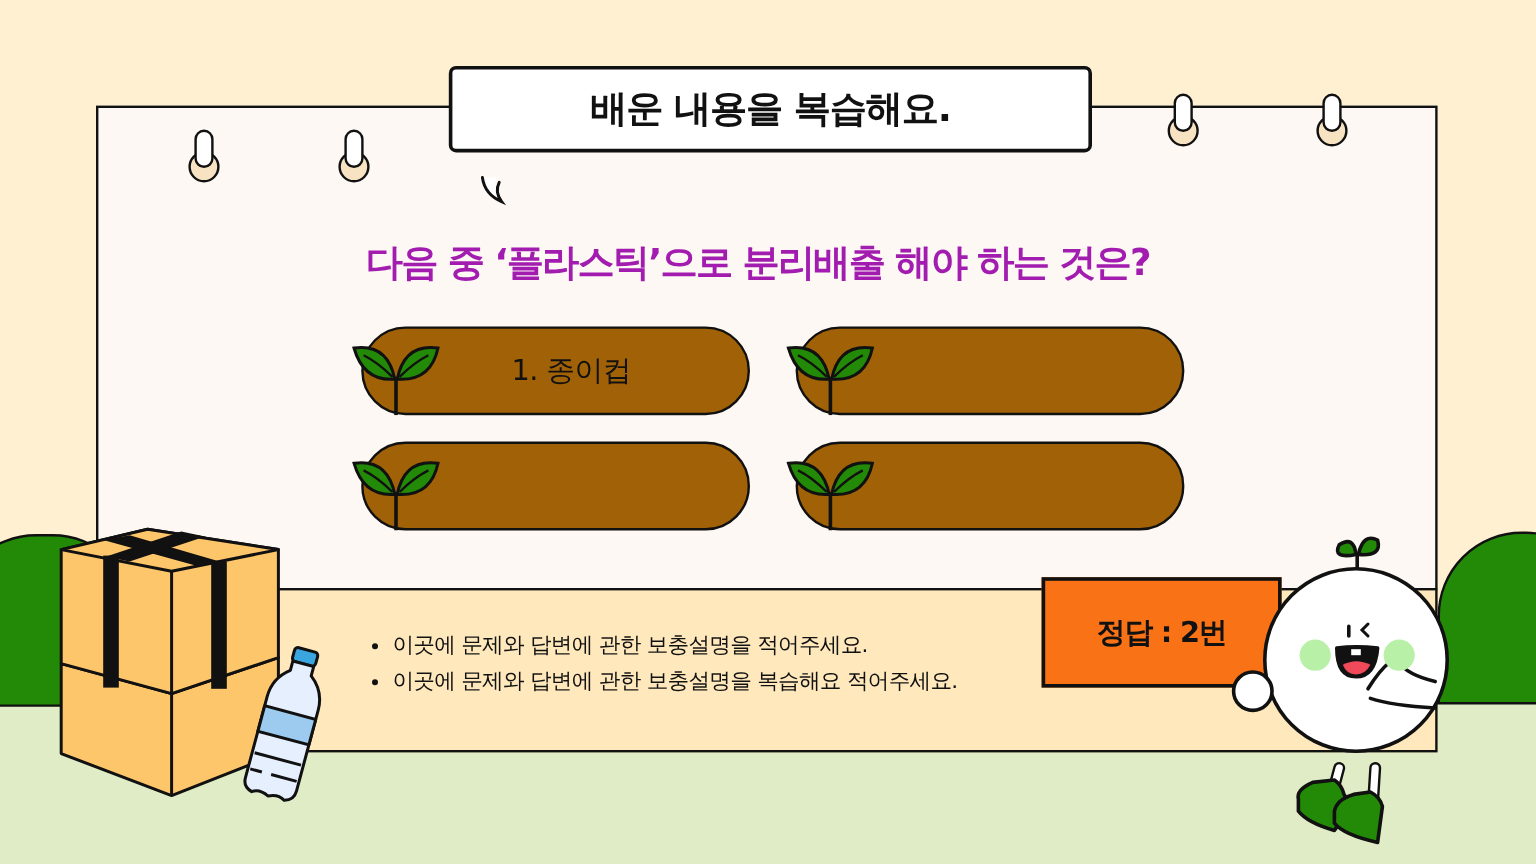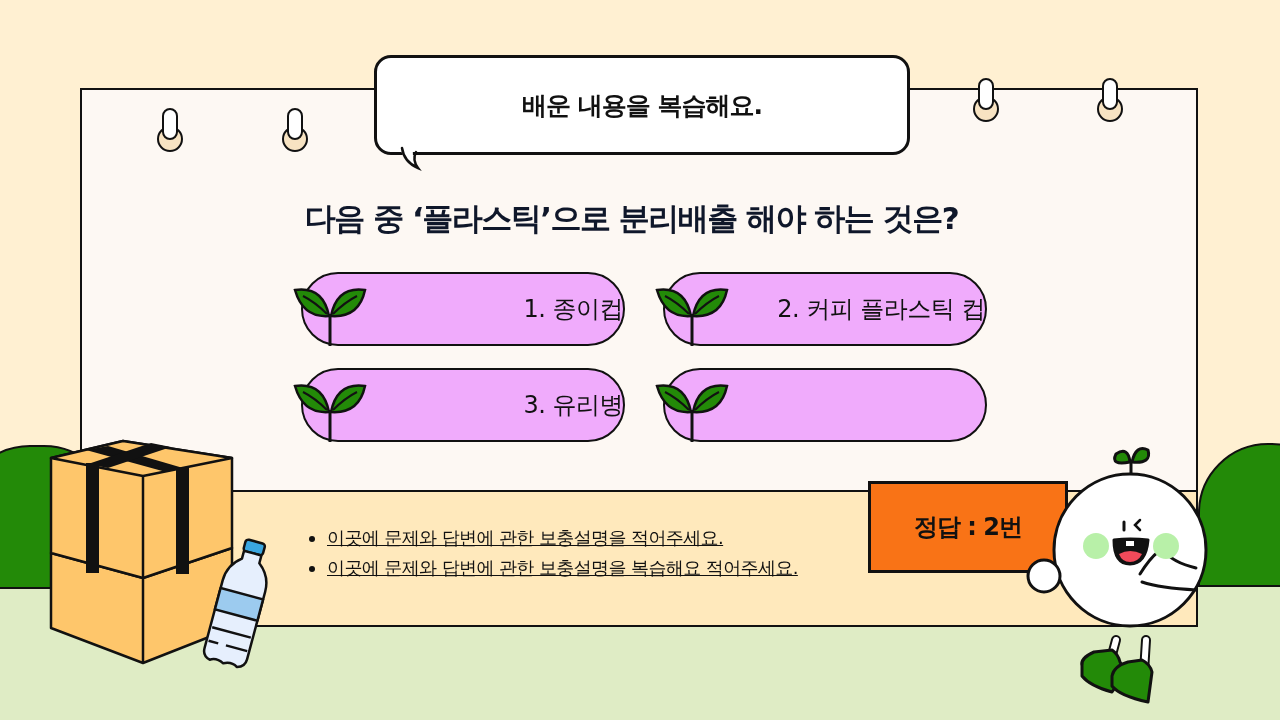--- a/index.html
+++ b/index.html
@@ -20,42 +20,42 @@
   .info-panel {
     position: absolute; left: 80px; top: 490px; width: 1118px; height: 137px;
     background: #ffe9bc; border: 2.5px solid #111; box-sizing: border-box;
   }
 
   .ring { position: absolute; width: 22px; height: 44px; }
   .ring .hole { position: absolute; left: -4px; top: 18px; width: 26px; height: 26px; border-radius: 50%; background: #f7e3c2; border: 2.5px solid #111; box-sizing: border-box; }
   .ring .loop { position: absolute; left: 1px; top: 0; width: 16px; height: 32px; border-radius: 8px; background: #fff; border: 2.5px solid #111; box-sizing: border-box; }
 
   .title-bubble {
-    position: absolute; left: 374px; top: 55px; width: 536px; height: 100px;
-    background: #fff; border: 3px solid #111; border-radius: 17px; box-sizing: border-box;
+    position: absolute; left: 374px; top: 55px; width: 536px; height: 72px;
+    background: #fff; border: 3px solid #111; border-radius: 6px; box-sizing: border-box;
     display: flex; align-items: center; justify-content: center;
-    font-size: 25px; font-weight: bold; color: #111; letter-spacing: -1px;
+    font-size: 31px; font-weight: bold; color: #111; letter-spacing: -1px;
   }
   .bubble-tail { position: absolute; left: 398px; top: 146px; width: 30px; height: 30px; }
 
   .question {
     position: absolute; left: 0; top: 198px; width: 1263px; text-align: center;
-    font-size: 31px; font-weight: bold; color: #0f172a; letter-spacing: -1.5px;
+    font-size: 31px; font-weight: bold; color: #a21caf; letter-spacing: -1.5px;
   }
 
   .option {
-    position: absolute; width: 324px; height: 74px; background: #f0abfc;
+    position: absolute; width: 324px; height: 74px; background: #a16207;
     border: 2.5px solid #111; border-radius: 37px; box-sizing: border-box;
-    display: flex; align-items: center; justify-content: flex-end;
+    display: flex; align-items: center; justify-content: center;
     font-size: 24px; color: #111; cursor: pointer; letter-spacing: -0.5px;
   }
   .option .label { padding-left: 26px; }
   .sprout { position: absolute; left: -10px; top: 4px; width: 78px; height: 68px; }
 
-  .notes { position: absolute; left: 305px; top: 523px; font-size: 18px; color: #111; letter-spacing: -0.6px; text-decoration: underline; }
+  .notes { position: absolute; left: 305px; top: 523px; font-size: 18px; color: #111; letter-spacing: -0.6px; }
   .notes ul { margin: 0; padding-left: 22px; }
   .notes li { line-height: 30px; }
 
   .answer-card {
     position: absolute; left: 868px; top: 481px; width: 200px; height: 92px;
     background: #f97316; border: 3px solid #111; box-sizing: border-box;
     display: flex; align-items: center; justify-content: center;
     font-size: 24px; font-weight: bold; color: #111; letter-spacing: -1px;
   }
 
@@ -109,30 +109,28 @@
   </svg>
   <span class="label">1. 종이컵</span>
 </div>
 <div class="option" style="left:663px;top:272px;">
   <svg class="sprout" viewBox="0 0 78 68">
     <path d="M36 38 Q10 40 2 12 Q30 8 36 38 Z" fill="#238a08" stroke="#111" stroke-width="2.5"></path>
     <path d="M38 38 Q66 40 72 12 Q44 8 38 38 Z" fill="#238a08" stroke="#111" stroke-width="2.5"></path>
     <path d="M10 18 Q22 24 34 36 M64 18 Q52 24 40 36" fill="none" stroke="#111" stroke-width="2"></path>
     <path d="M37 36 L37 68" stroke="#111" stroke-width="3"></path>
   </svg>
-  <span class="label">2. 커피 플라스틱 컵</span>
 </div>
 <div class="option" style="left:301px;top:368px;">
   <svg class="sprout" viewBox="0 0 78 68">
     <path d="M36 38 Q10 40 2 12 Q30 8 36 38 Z" fill="#238a08" stroke="#111" stroke-width="2.5"></path>
     <path d="M38 38 Q66 40 72 12 Q44 8 38 38 Z" fill="#238a08" stroke="#111" stroke-width="2.5"></path>
     <path d="M10 18 Q22 24 34 36 M64 18 Q52 24 40 36" fill="none" stroke="#111" stroke-width="2"></path>
     <path d="M37 36 L37 68" stroke="#111" stroke-width="3"></path>
   </svg>
-  <span class="label">3. 유리병</span>
 </div>
 <div class="option" style="left:663px;top:368px;">
   <svg class="sprout" viewBox="0 0 78 68">
     <path d="M36 38 Q10 40 2 12 Q30 8 36 38 Z" fill="#238a08" stroke="#111" stroke-width="2.5"></path>
     <path d="M38 38 Q66 40 72 12 Q44 8 38 38 Z" fill="#238a08" stroke="#111" stroke-width="2.5"></path>
     <path d="M10 18 Q22 24 34 36 M64 18 Q52 24 40 36" fill="none" stroke="#111" stroke-width="2"></path>
     <path d="M37 36 L37 68" stroke="#111" stroke-width="3"></path>
   </svg>
 </div>
 

